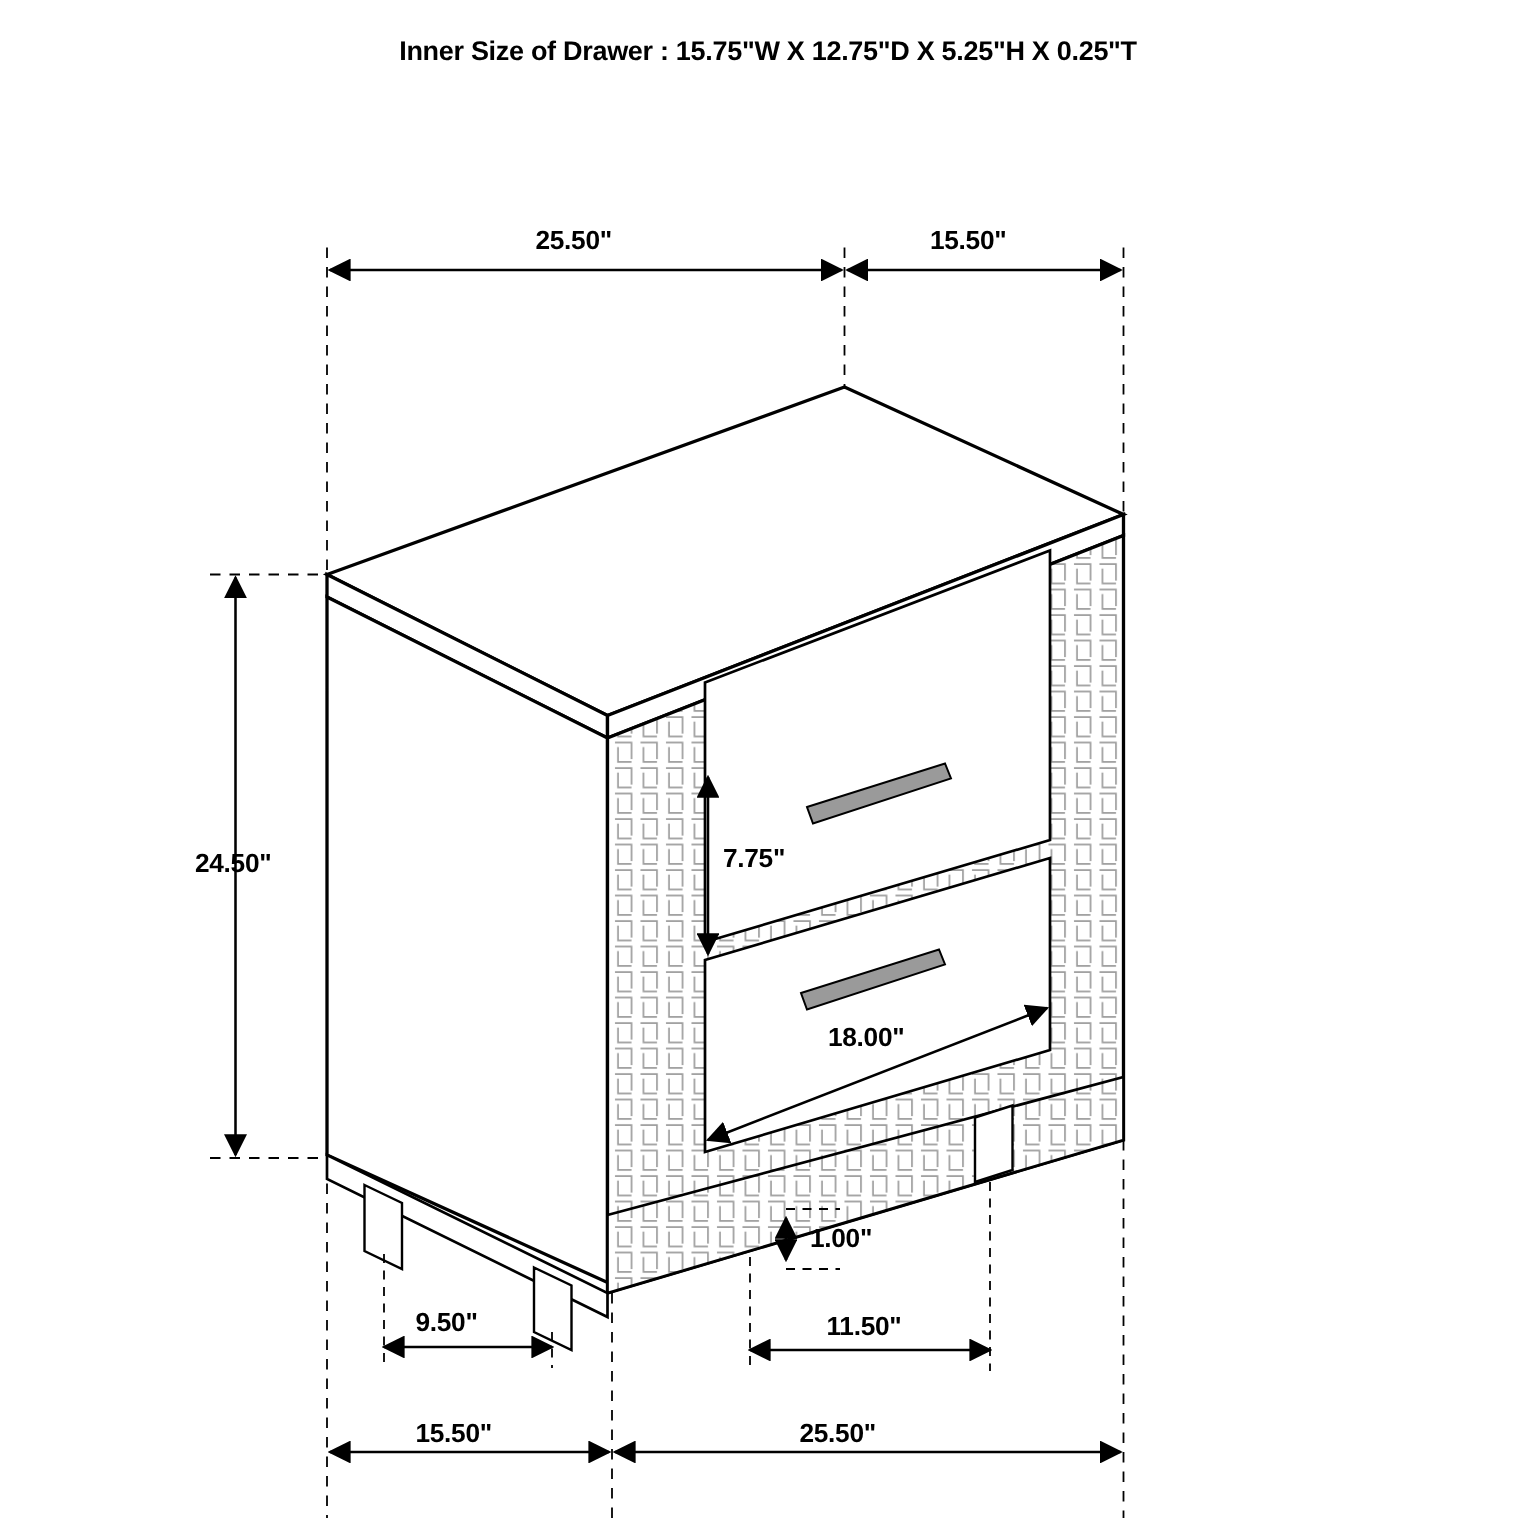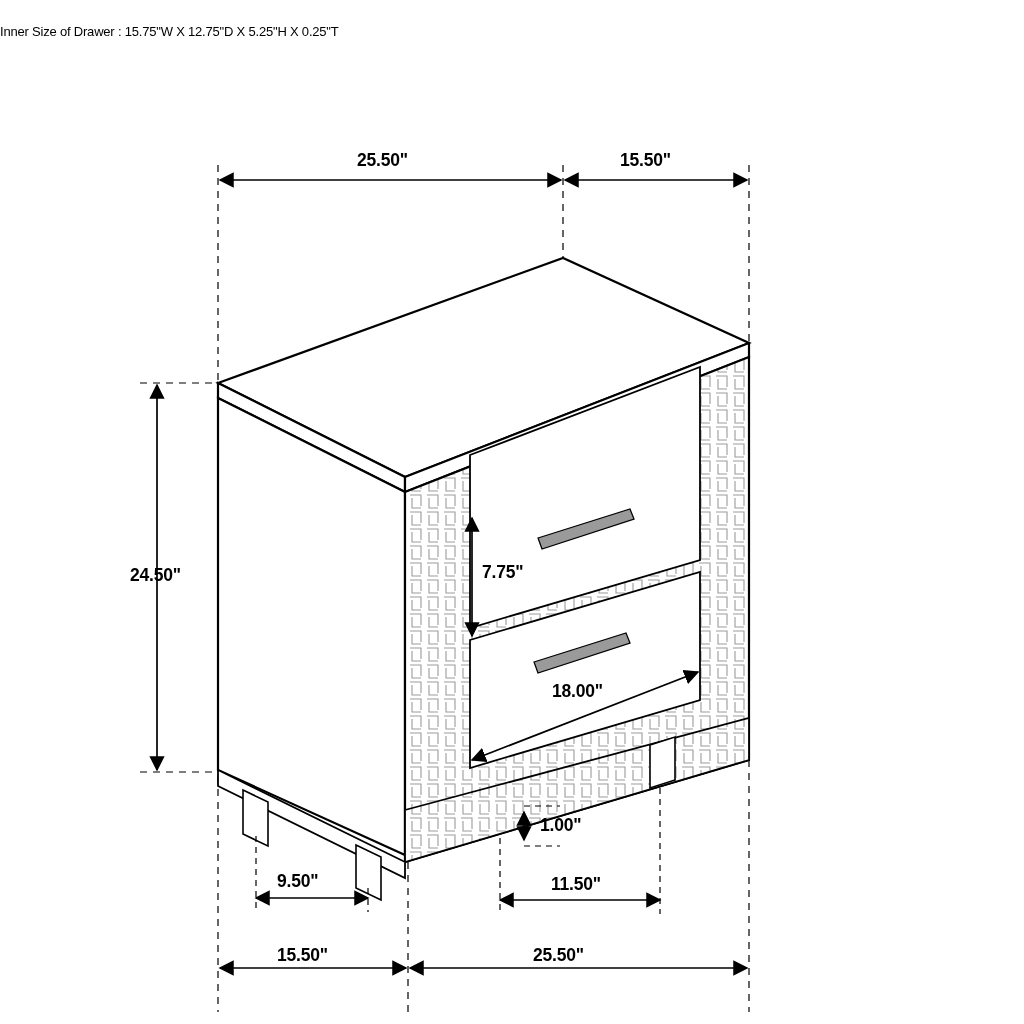--- a/index.html
+++ b/index.html
@@ -18,23 +18,23 @@
   #stage {
     position: relative;
     width: 1024px;
     height: 1024px;
   }
   #title {
     position: absolute;
     top: 24px;
     left: 0;
     width: 1024px;
-    text-align: left;
-    font-size: 13px;
-    font-weight: normal;
+    text-align: center;
+    font-size: 18px;
+    font-weight: bold;
     letter-spacing: -0.2px;
   }
   svg.diagram {
     position: absolute;
     top: 0;
     left: 0;
   }
   .dimlabel {
     position: absolute;
     font-size: 17.5px;

